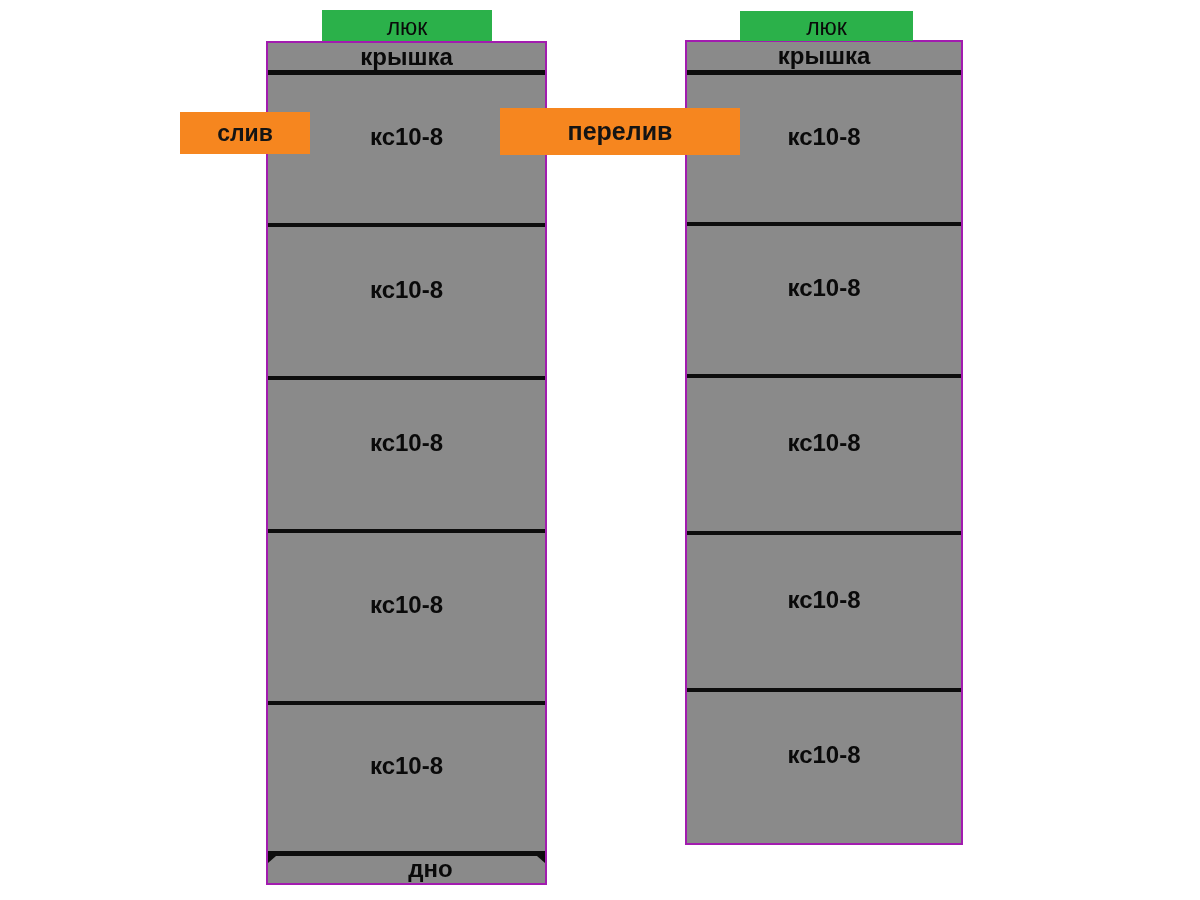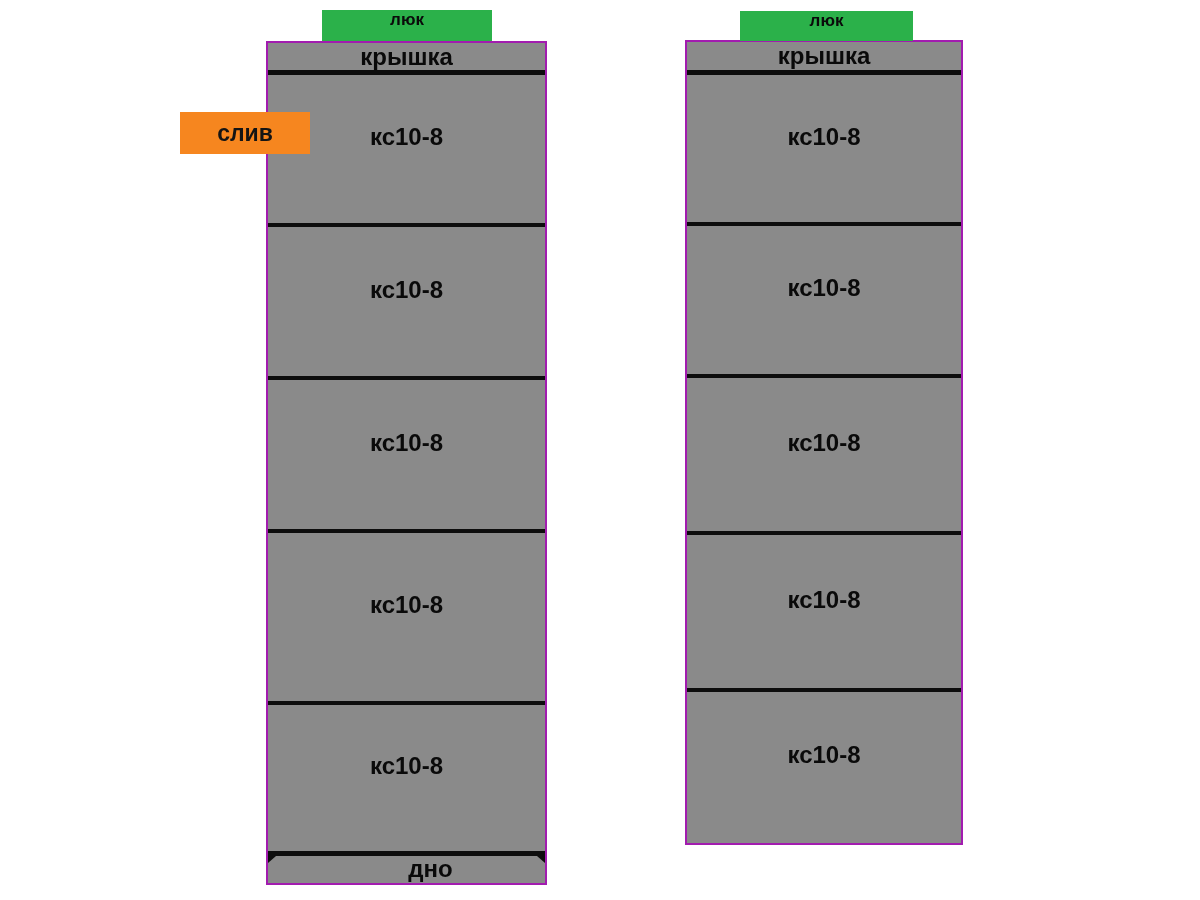--- a/index.html
+++ b/index.html
@@ -59,24 +59,24 @@
     position: absolute;
     right: 0; top: 100%;
     width: 0; height: 0;
     border-top: 7px solid var(--line-black, #0d0d0d);
     border-left: 8px solid transparent;
   }
   .hatch {
     position: absolute;
     background: var(--hatch-green, #2bb14a);
     color: #0a0a0a;
-    font-weight: 700;
-    font-size: 17px;
+    font-weight: 400;
+    font-size: 23px;
     display: flex;
-    align-items: flex-start;
+    align-items: flex-end;
     justify-content: center;
     z-index: 2;
   }
   .hatch-left  { left: 322px; top: 10px; width: 170px; height: 31px; }
   .hatch-right { left: 740px; top: 11px; width: 173px; height: 30px; }
   .pipe-label {
     position: absolute;
     background: var(--pipe-orange, #f6861f);
     color: #141414;
     font-weight: 700;
@@ -155,14 +155,17 @@
     </div>
     <div class="hline"></div>
     <div class="segment ring-seg" style="height:149px">
       <span>кс10-8</span>
     </div>
   </div>
 
   <div class="pipe-label pipe-drain">
     <span>слив</span>
   </div>
+  <div class="pipe-label pipe-overflow">
+    <span>перелив</span>
+  </div>
 
 </div>
 
 </body></html>

